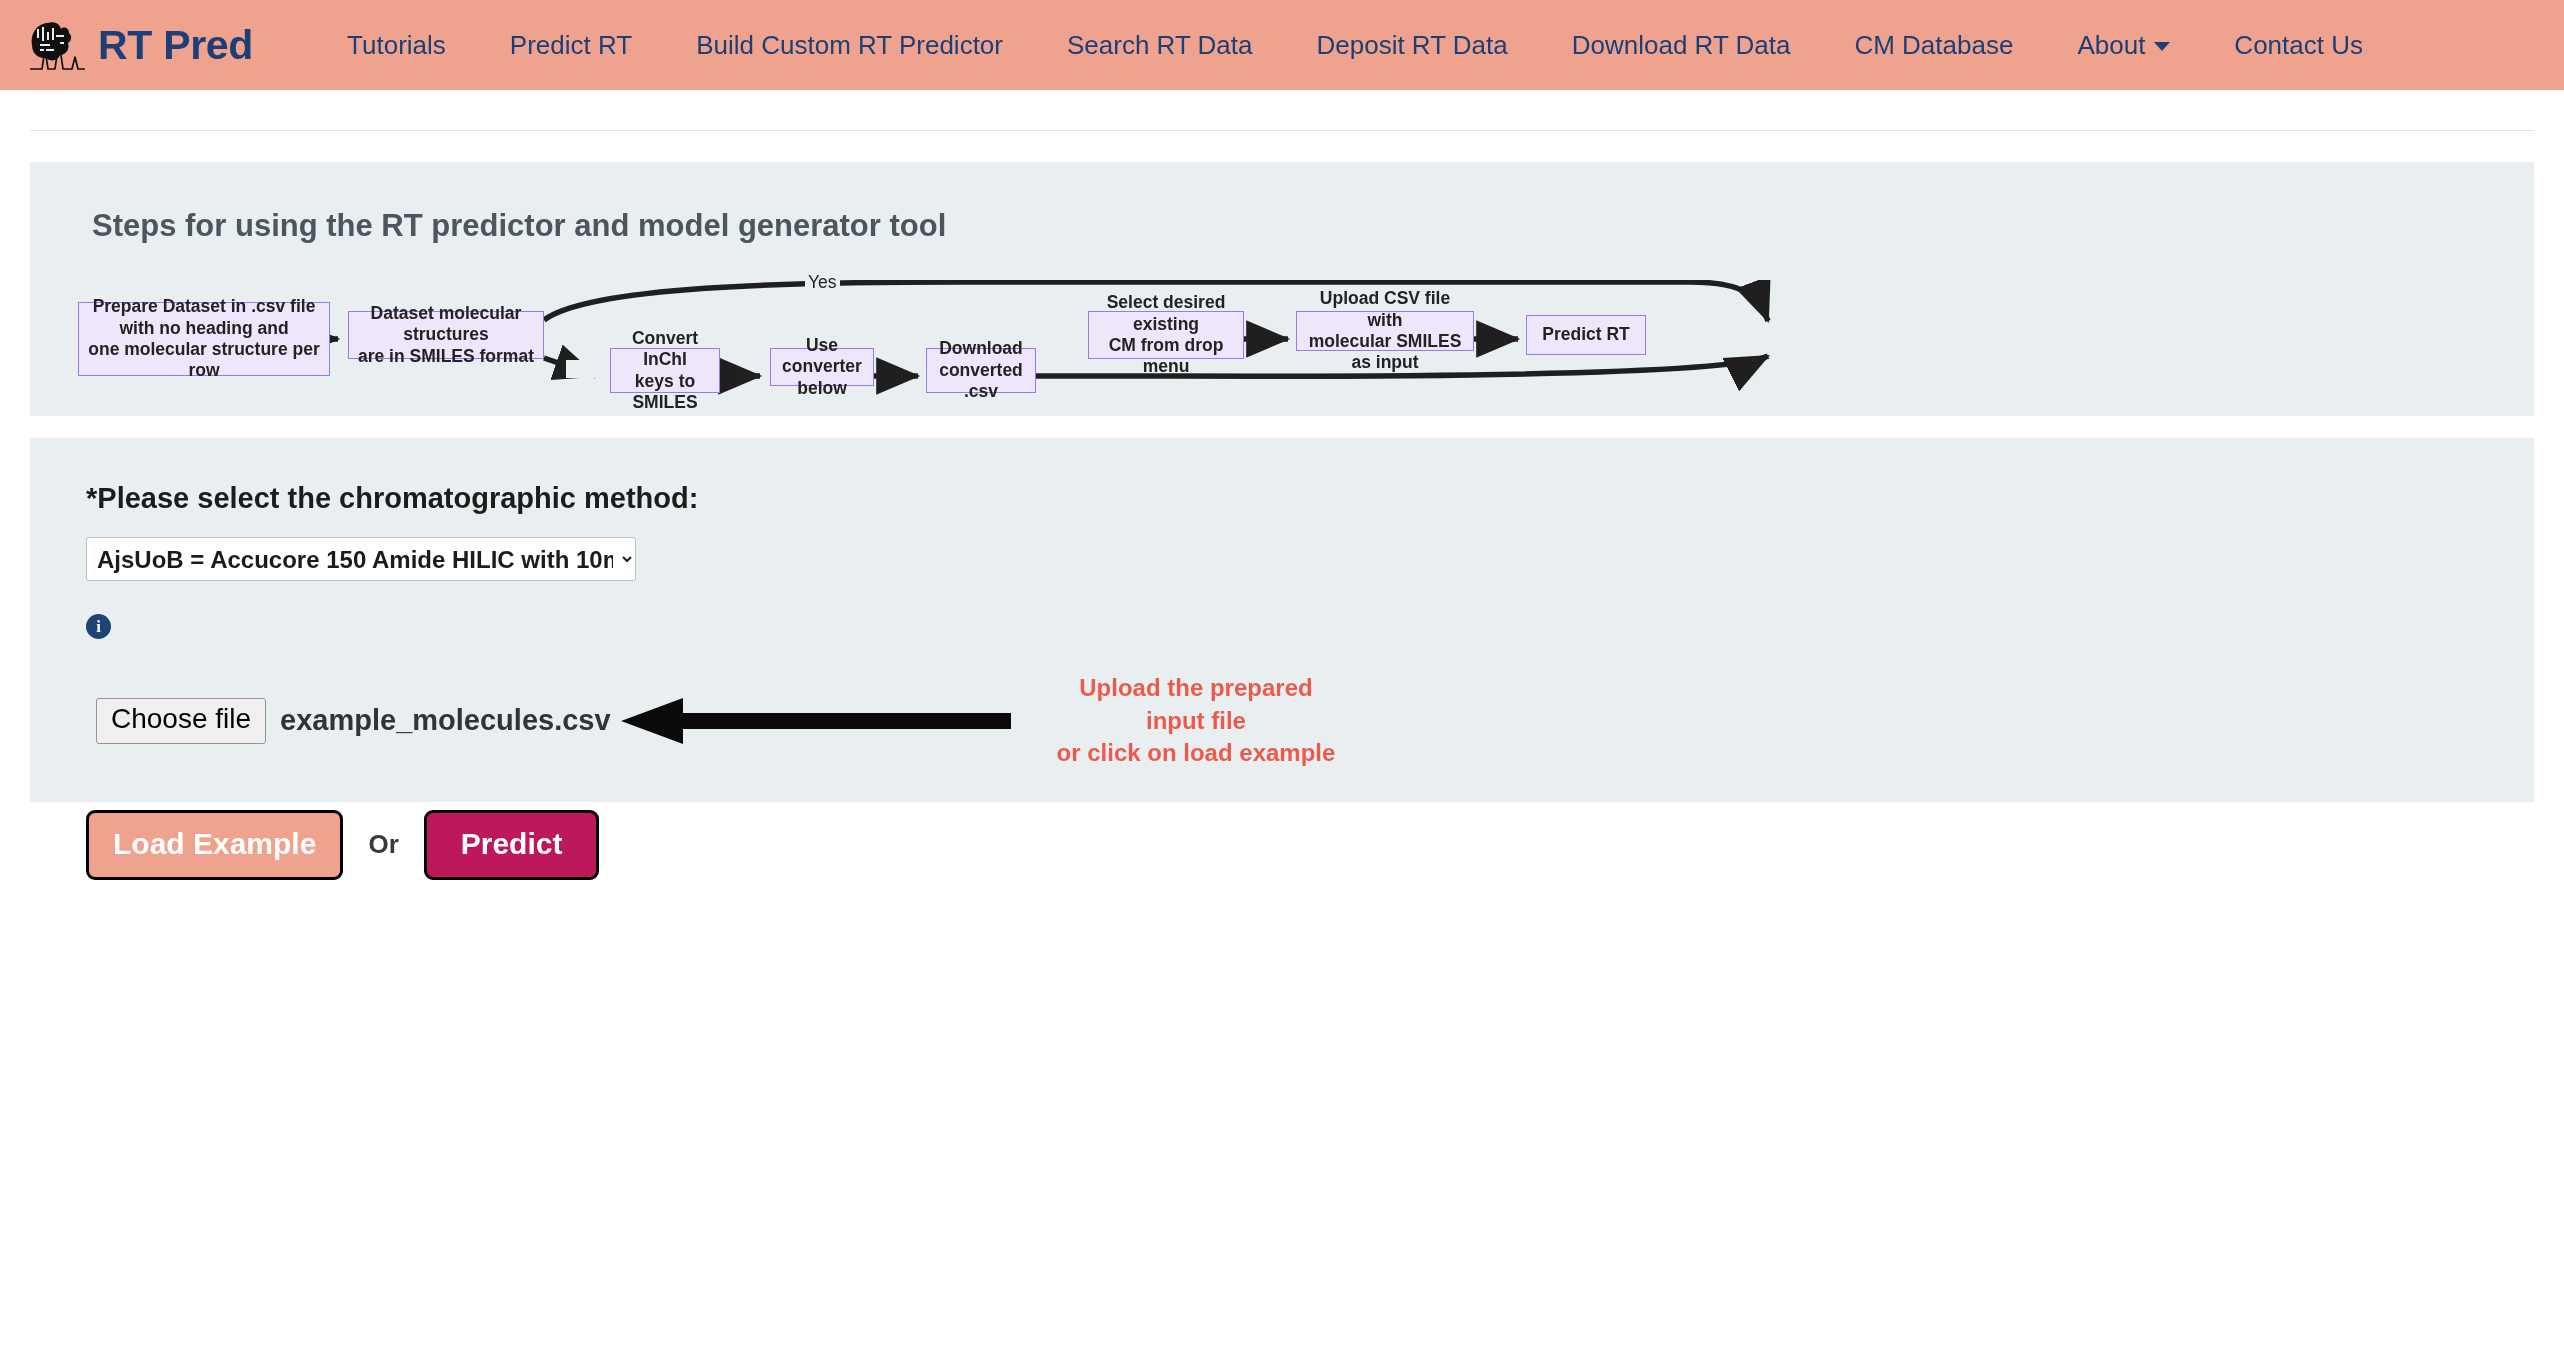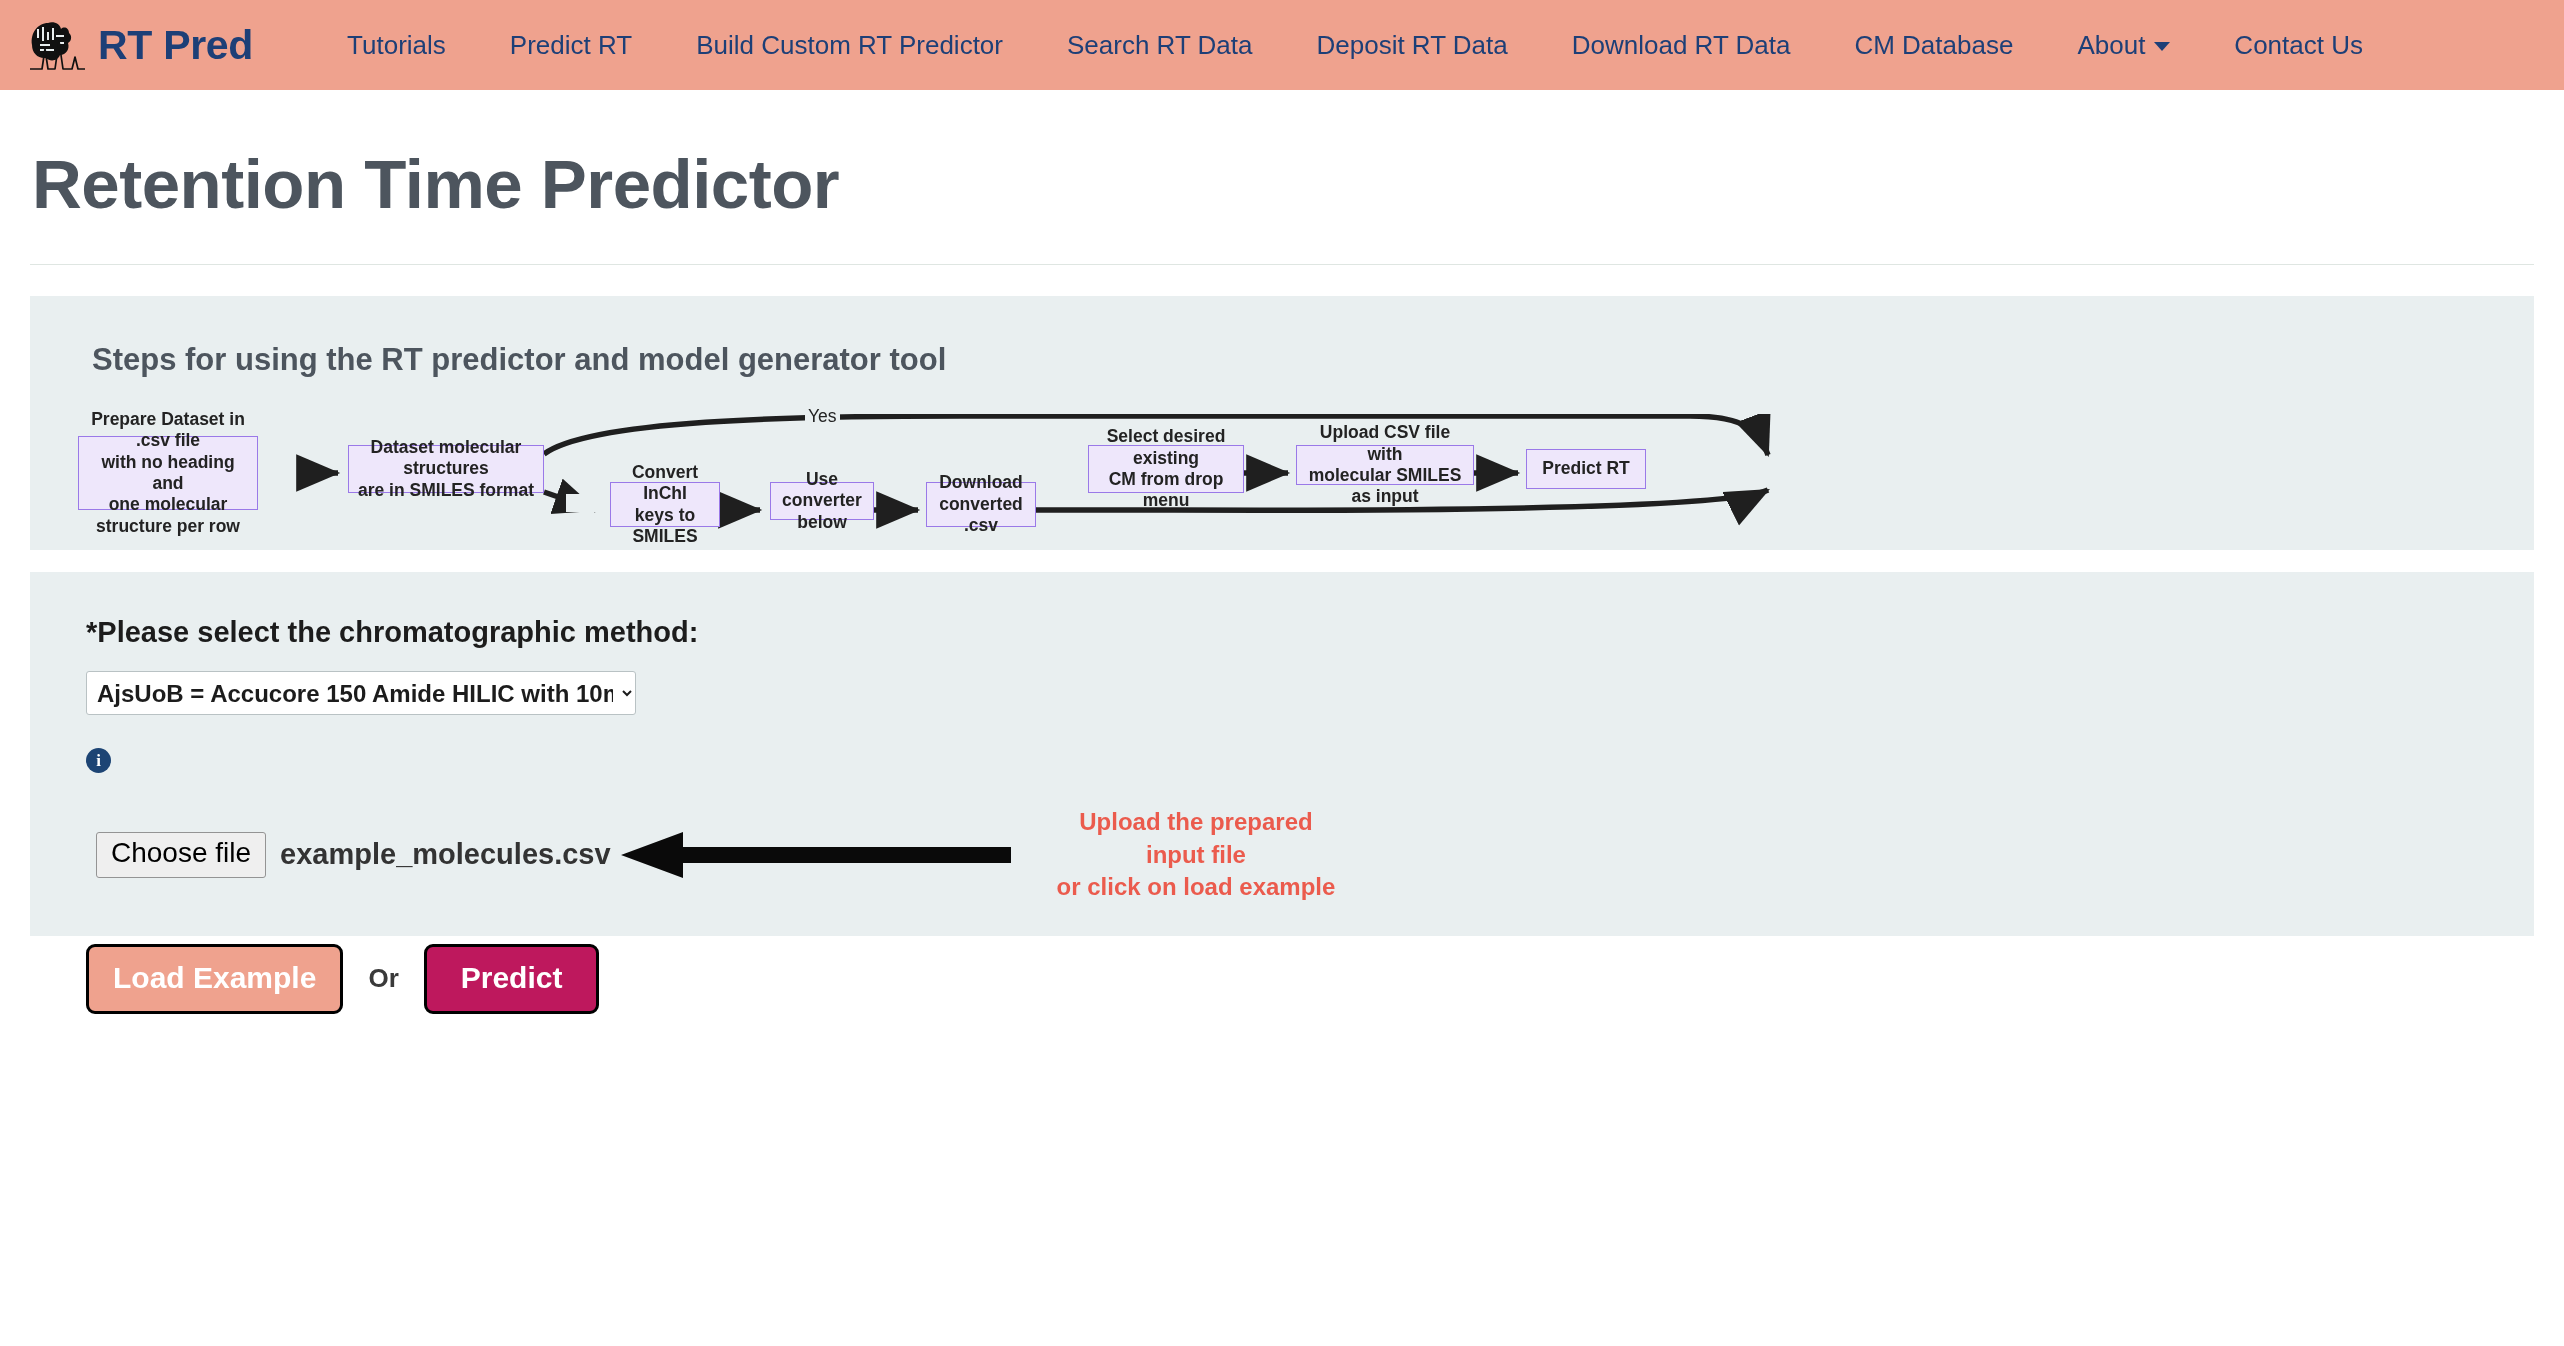--- a/index.html
+++ b/index.html
@@ -259,21 +259,20 @@
     <a class="nav-link" href="#">Deposit RT Data</a>
     <a class="nav-link" href="#">Download RT Data</a>
     <a class="nav-link" href="#">CM Database</a>
     <a class="nav-link" href="#"><span>About</span><span class="caret"></span></a>
     <a class="nav-link" href="#">Contact Us</a>
   </div>
 </div>
 
 <div class="container">
 
-  <h1 class="page-title">Retention Time Predictor</h1>
   <hr class="title-rule">
 
   <div class="card card-steps">
     <div class="card-heading">Steps for using the RT predictor and model generator tool</div>
 
     <div class="flow">
       <svg width="2564" height="130">
         <defs>
           <marker id="ah" markerWidth="9" markerHeight="9" refX="7.6" refY="3.4" orient="auto">
             <path d="M0,0 L0,6.8 L8,3.4 z" fill="#1f1f1f"></path>
@@ -292,21 +291,21 @@
           <path d="M844 96 L888 96"></path>
 
           <path d="M1006 96 C1060 96, 1080 96, 1120 96 C1180 96, 1690 100, 1738 76"></path>
 
           <path d="M1214 59 L1258 59"></path>
 
           <path d="M1444 59 L1488 59"></path>
         </g>
       </svg>
 
-      <div class="node" style="left:48px; top:22px; width:180px; height:74px;">
+      <div class="node" style="left:48px; top:22px; width:252px; height:74px;">
         <span style="white-space:pre-line">Prepare Dataset in .csv file
 with no heading and
 one molecular structure per row</span>
       </div>
 
       <div class="node" style="left:318px; top:31px; width:196px; height:48px;">
         <span style="white-space:pre-line">Dataset molecular structures
 are in SMILES format</span>
       </div>
 

